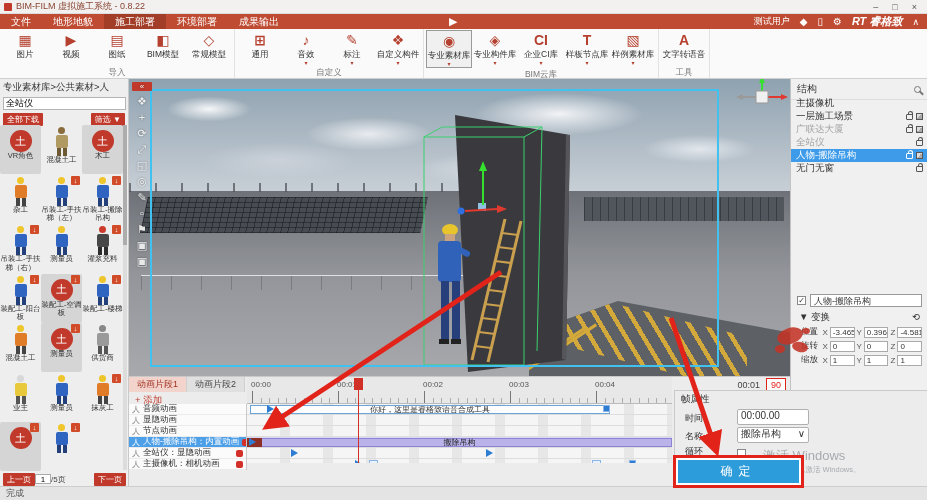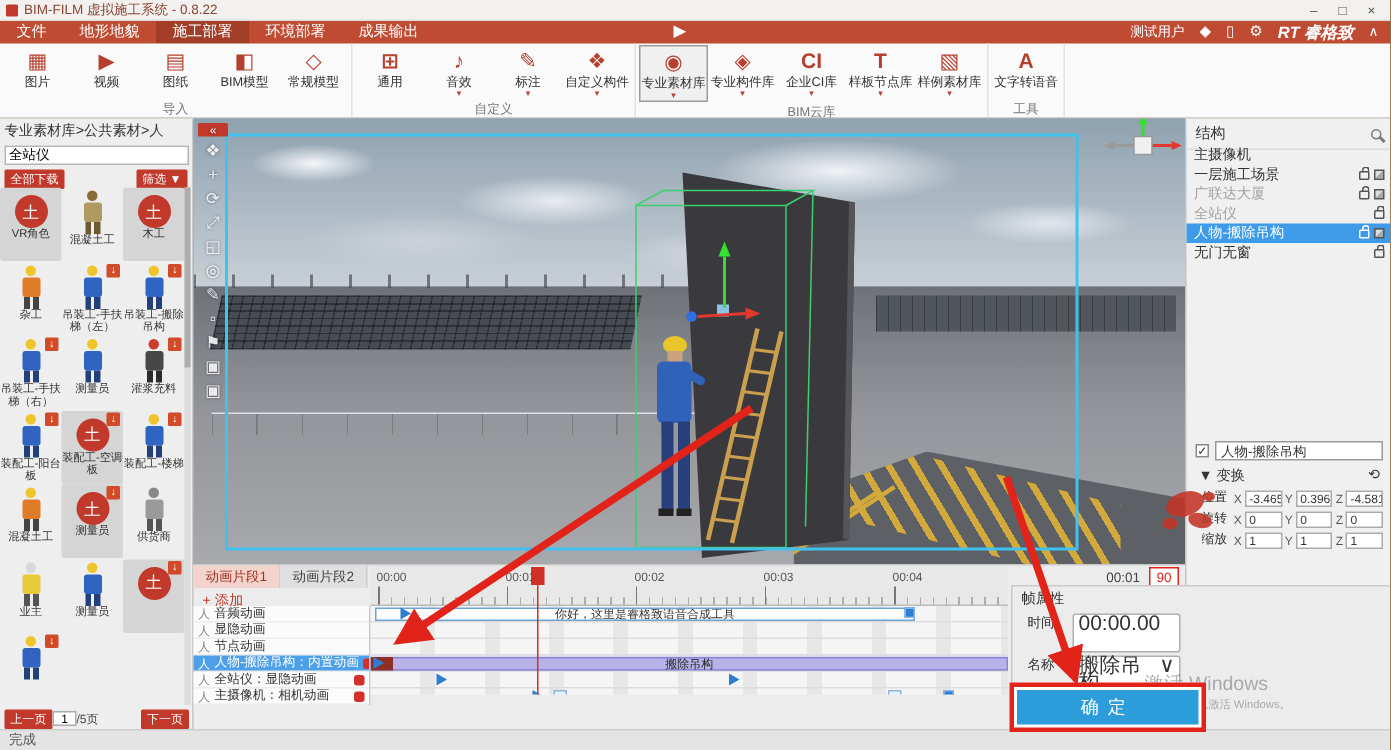--- a/index.html
+++ b/index.html
@@ -134,23 +134,23 @@
 .kf-dot{position:absolute;width:9px;height:9px;border:1px solid #8ab4e8;background:#eaf2fb}
 .kf-dot::after{content:"";position:absolute;inset:1.5px;background:#2d7dd2;border-radius:50%}
 .camline{position:absolute;left:108px;top:5px;width:282px;height:1px;background:#4a90d9}
 .ph{position:absolute;left:107px;top:1px;width:9px;height:12px;background:#d03025;z-index:4}
 .phline{position:absolute;left:111px;top:1px;width:1px;height:94px;background:#d03025;z-index:4}
 .hscroll{position:absolute;left:0;top:97px;width:425px;height:5px;background:#d2d2d2}
 .hscroll::before{content:"";position:absolute;left:38px;width:177px;height:5px;background:#9a9a9a}
 
 .fprops{position:absolute;left:674px;top:390px;width:253px;height:96px;background:#ececec;border-left:1px solid #c9c9c9;border-top:1px solid #c9c9c9;z-index:6}
 .fptitle{font-size:9.5px;padding:2px 6px;color:#333}
-.fprow{display:flex;align-items:flex-start;gap:2px;padding:1px 0 1px 10px;font-size:9px}
+.fprow{display:flex;align-items:flex-end;gap:24px;padding:1px 0 1px 10px;font-size:9px}
 .fprow .fl{width:28px}
-.fpbox{width:72px;height:26px;border:1px solid #b0b0b0;background:#fff;font-size:14px;line-height:11px;padding:0 3px;border-radius:2px;display:flex;justify-content:space-between}
+.fpbox{width:72px;height:16px;border:1px solid #b0b0b0;background:#fff;font-size:10px;line-height:11px;padding:0 3px;border-radius:2px;display:flex;justify-content:space-between}
 .confirmwrap{position:absolute;left:-2px;top:64px;width:131px;height:33px;border:3px solid #e2231a;background:#fff;padding:2px;z-index:7}
 .confirmbtn{width:100%;height:100%;background:#2d9cdb;color:#fff;font-size:12px;display:flex;align-items:center;justify-content:center;letter-spacing:6px}
 .wm{position:absolute;left:88px;top:56px;color:rgba(110,116,122,.55);pointer-events:none}
 .wm .l1{font-size:13px}
 .wm .l2{font-size:7.5px}
 
 .status{position:absolute;left:0;top:486px;width:927px;height:14px;background:#e4e4e4;border-top:1px solid #cdcdcd;font-size:9px;color:#555;line-height:13px;padding:0 6px}
 
 .overlay{position:absolute;left:0;top:0;width:927px;height:500px;z-index:40;pointer-events:none}
 </style>
@@ -408,20 +408,29 @@
           </div>
           <div class="cap">业主</div>
         </div>
       <div class="cell">
           <div class="fig v-blue">
             <span class="hd"></span>
             <span class="bd"></span>
             <span class="lg"></span>
           </div>
           <div class="cap">测量员</div>
+        </div>
+      <div class="cell">
+          <span class="badge">↓</span>
+          <div class="fig v-orange">
+            <span class="hd"></span>
+            <span class="bd"></span>
+            <span class="lg"></span>
+          </div>
+          <div class="cap">抹灰工</div>
         </div>
       <div class="cell sel">
           <span class="badge">↓</span>
           <div class="ball">土</div>
           <div class="cap"></div>
         </div>
       <div class="cell">
           <span class="badge">↓</span>
           <div class="fig v-blue">
             <span class="hd"></span>

